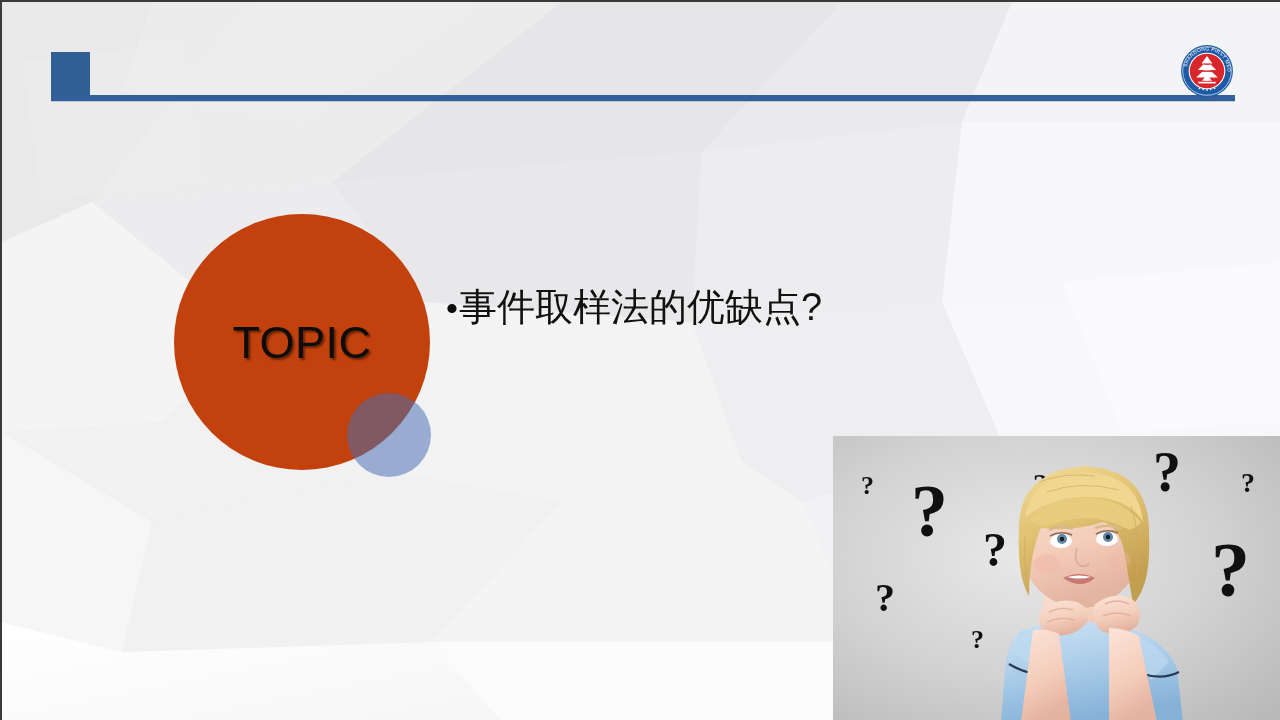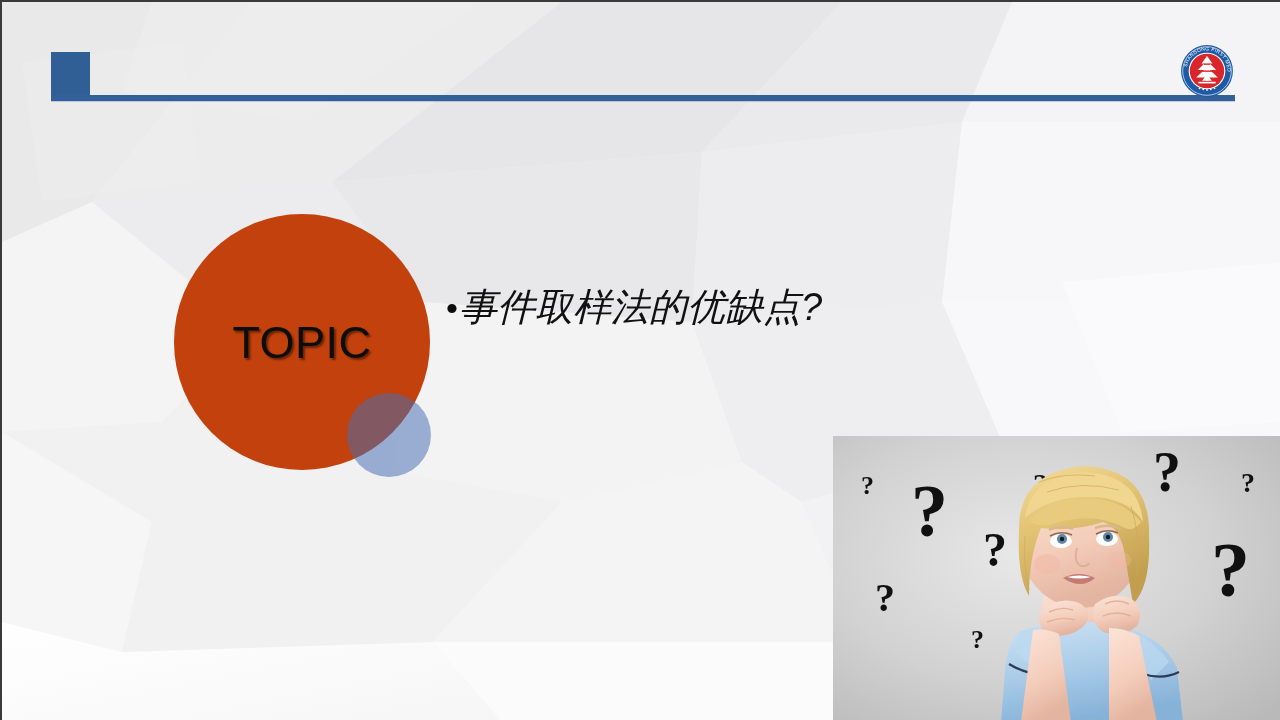--- a/index.html
+++ b/index.html
@@ -110,21 +110,20 @@
     font-size: 34px;
     color: #0d0d0d;
     line-height: 1;
     margin-right: 1px;
   }
   #bullet-text {
     font-size: 38px;
     color: #111111;
     line-height: 1.1;
     letter-spacing: 0px;
-    font-style: italic;
   }
 
   
   #photo {
     position: absolute;
     left: 831px;
     top: 434px;
     width: 449px;
     height: 286px;
     overflow: hidden;

